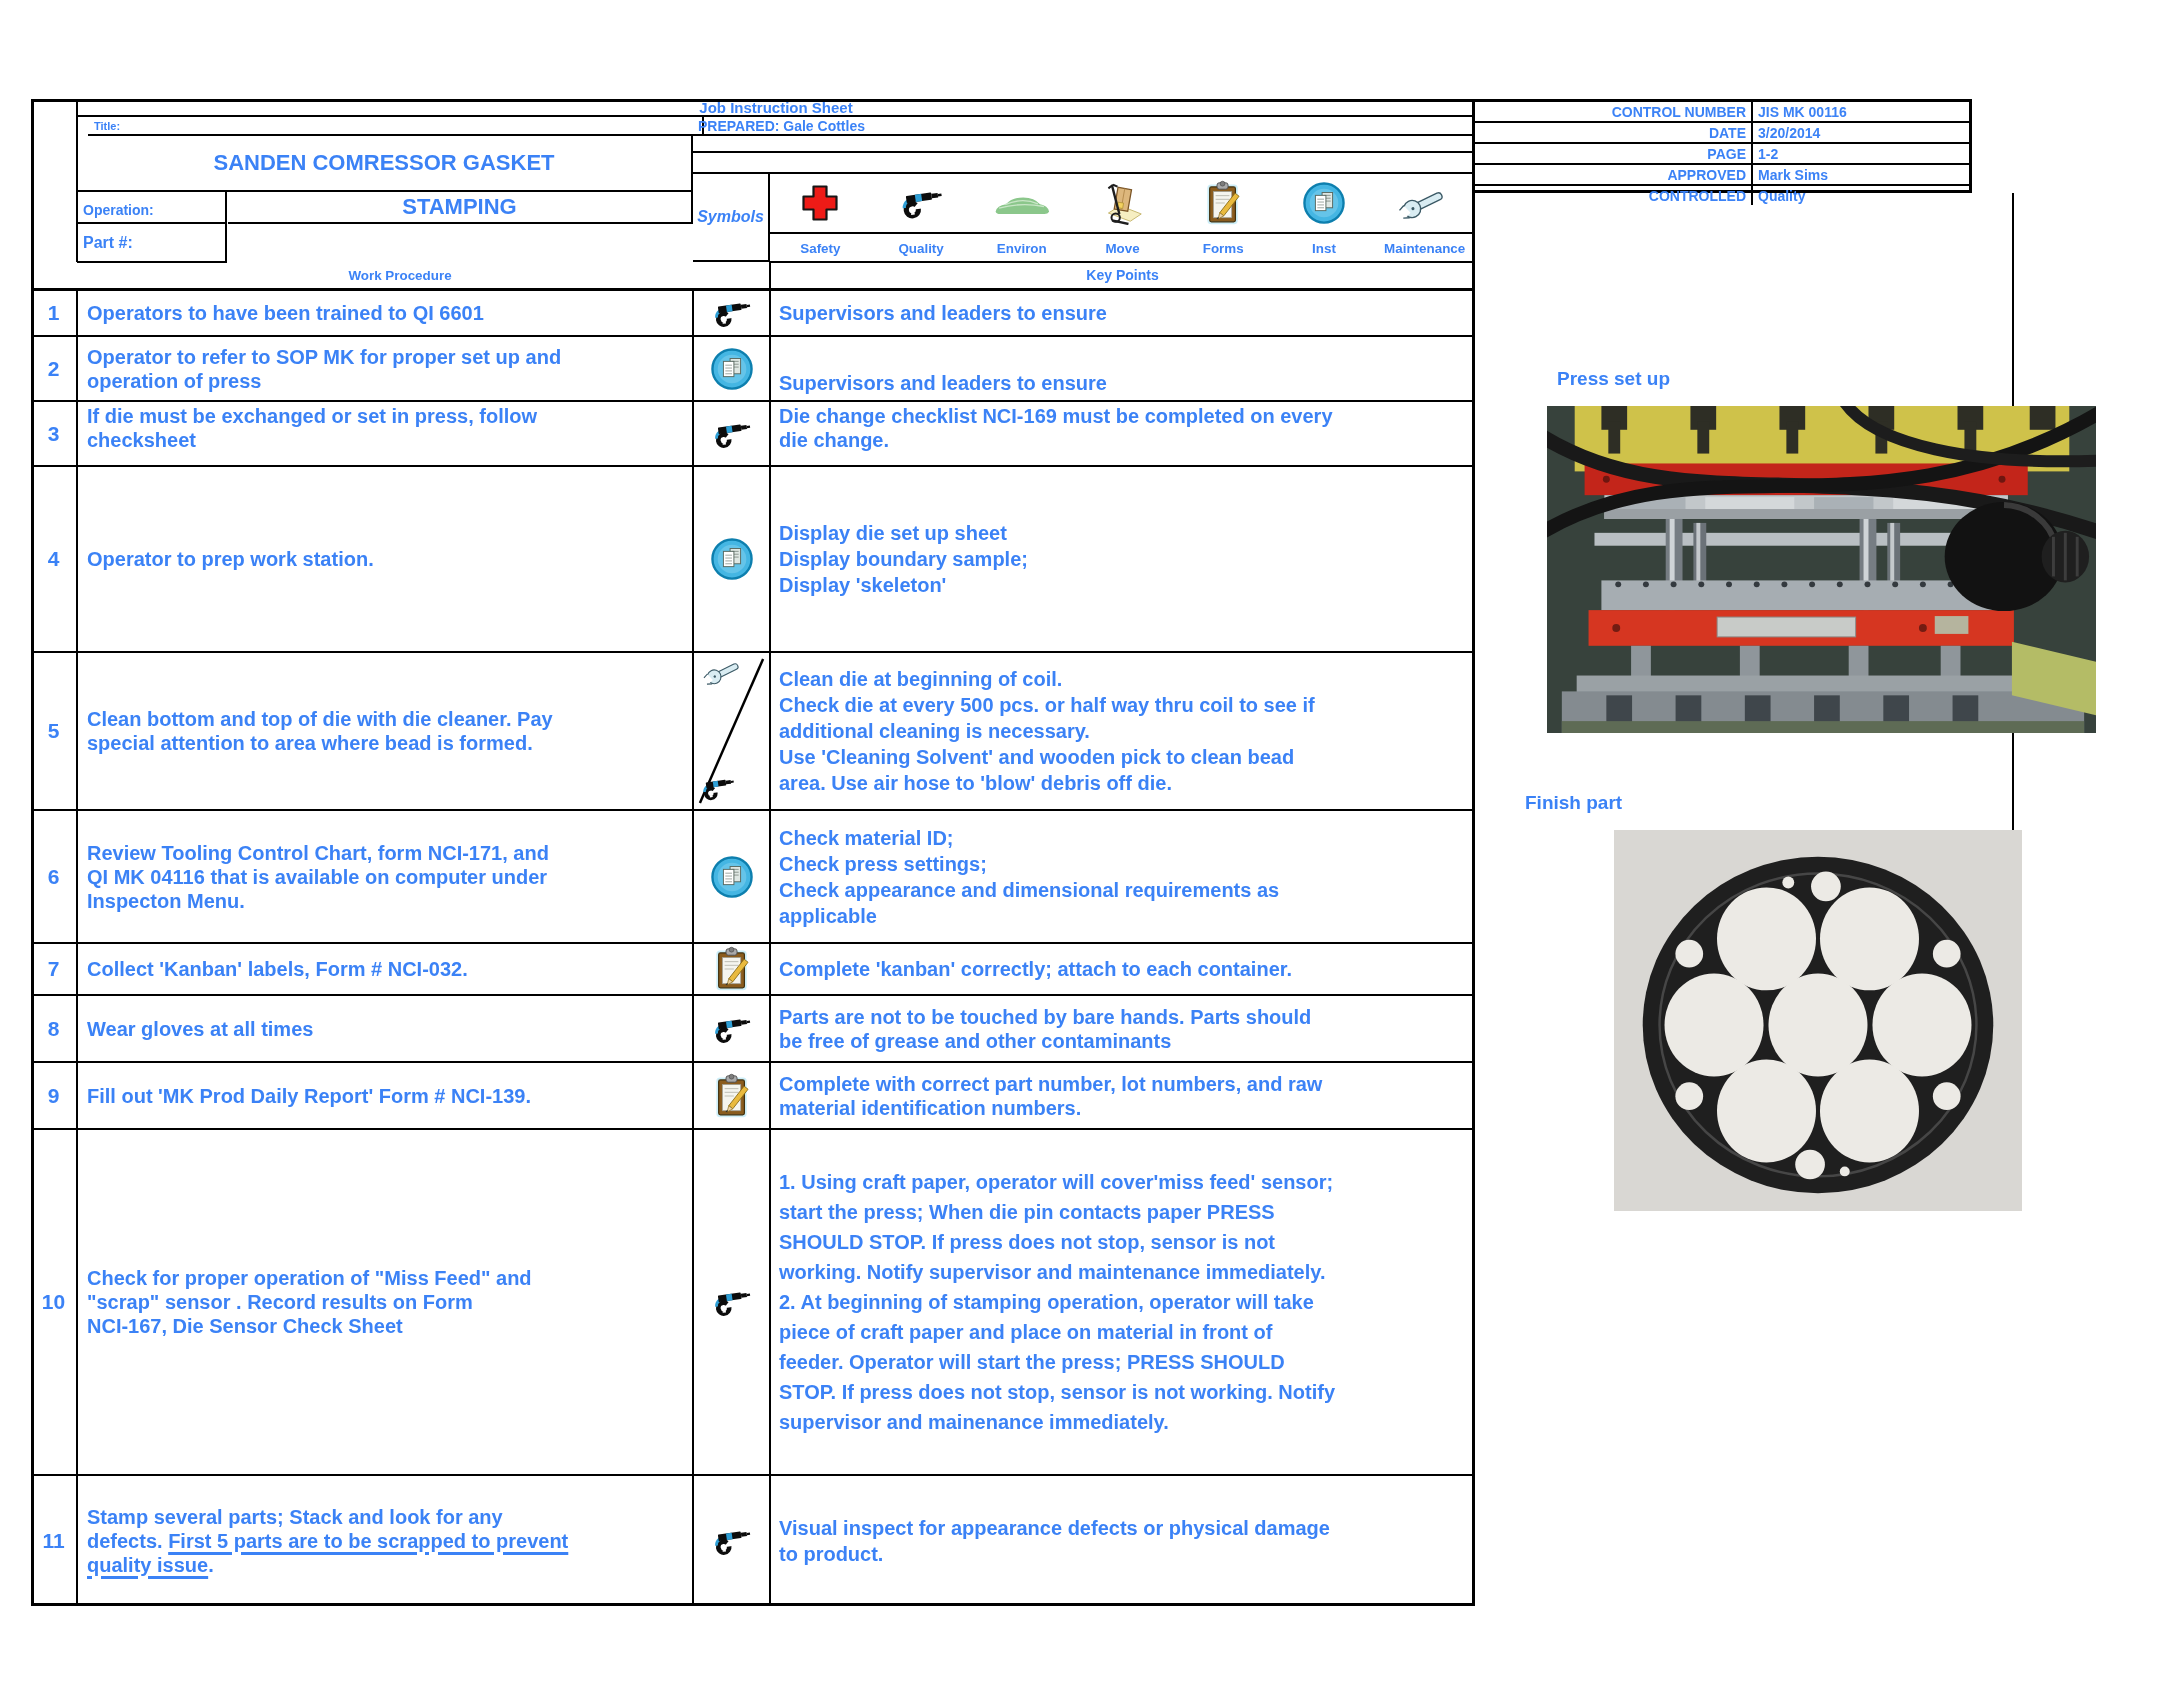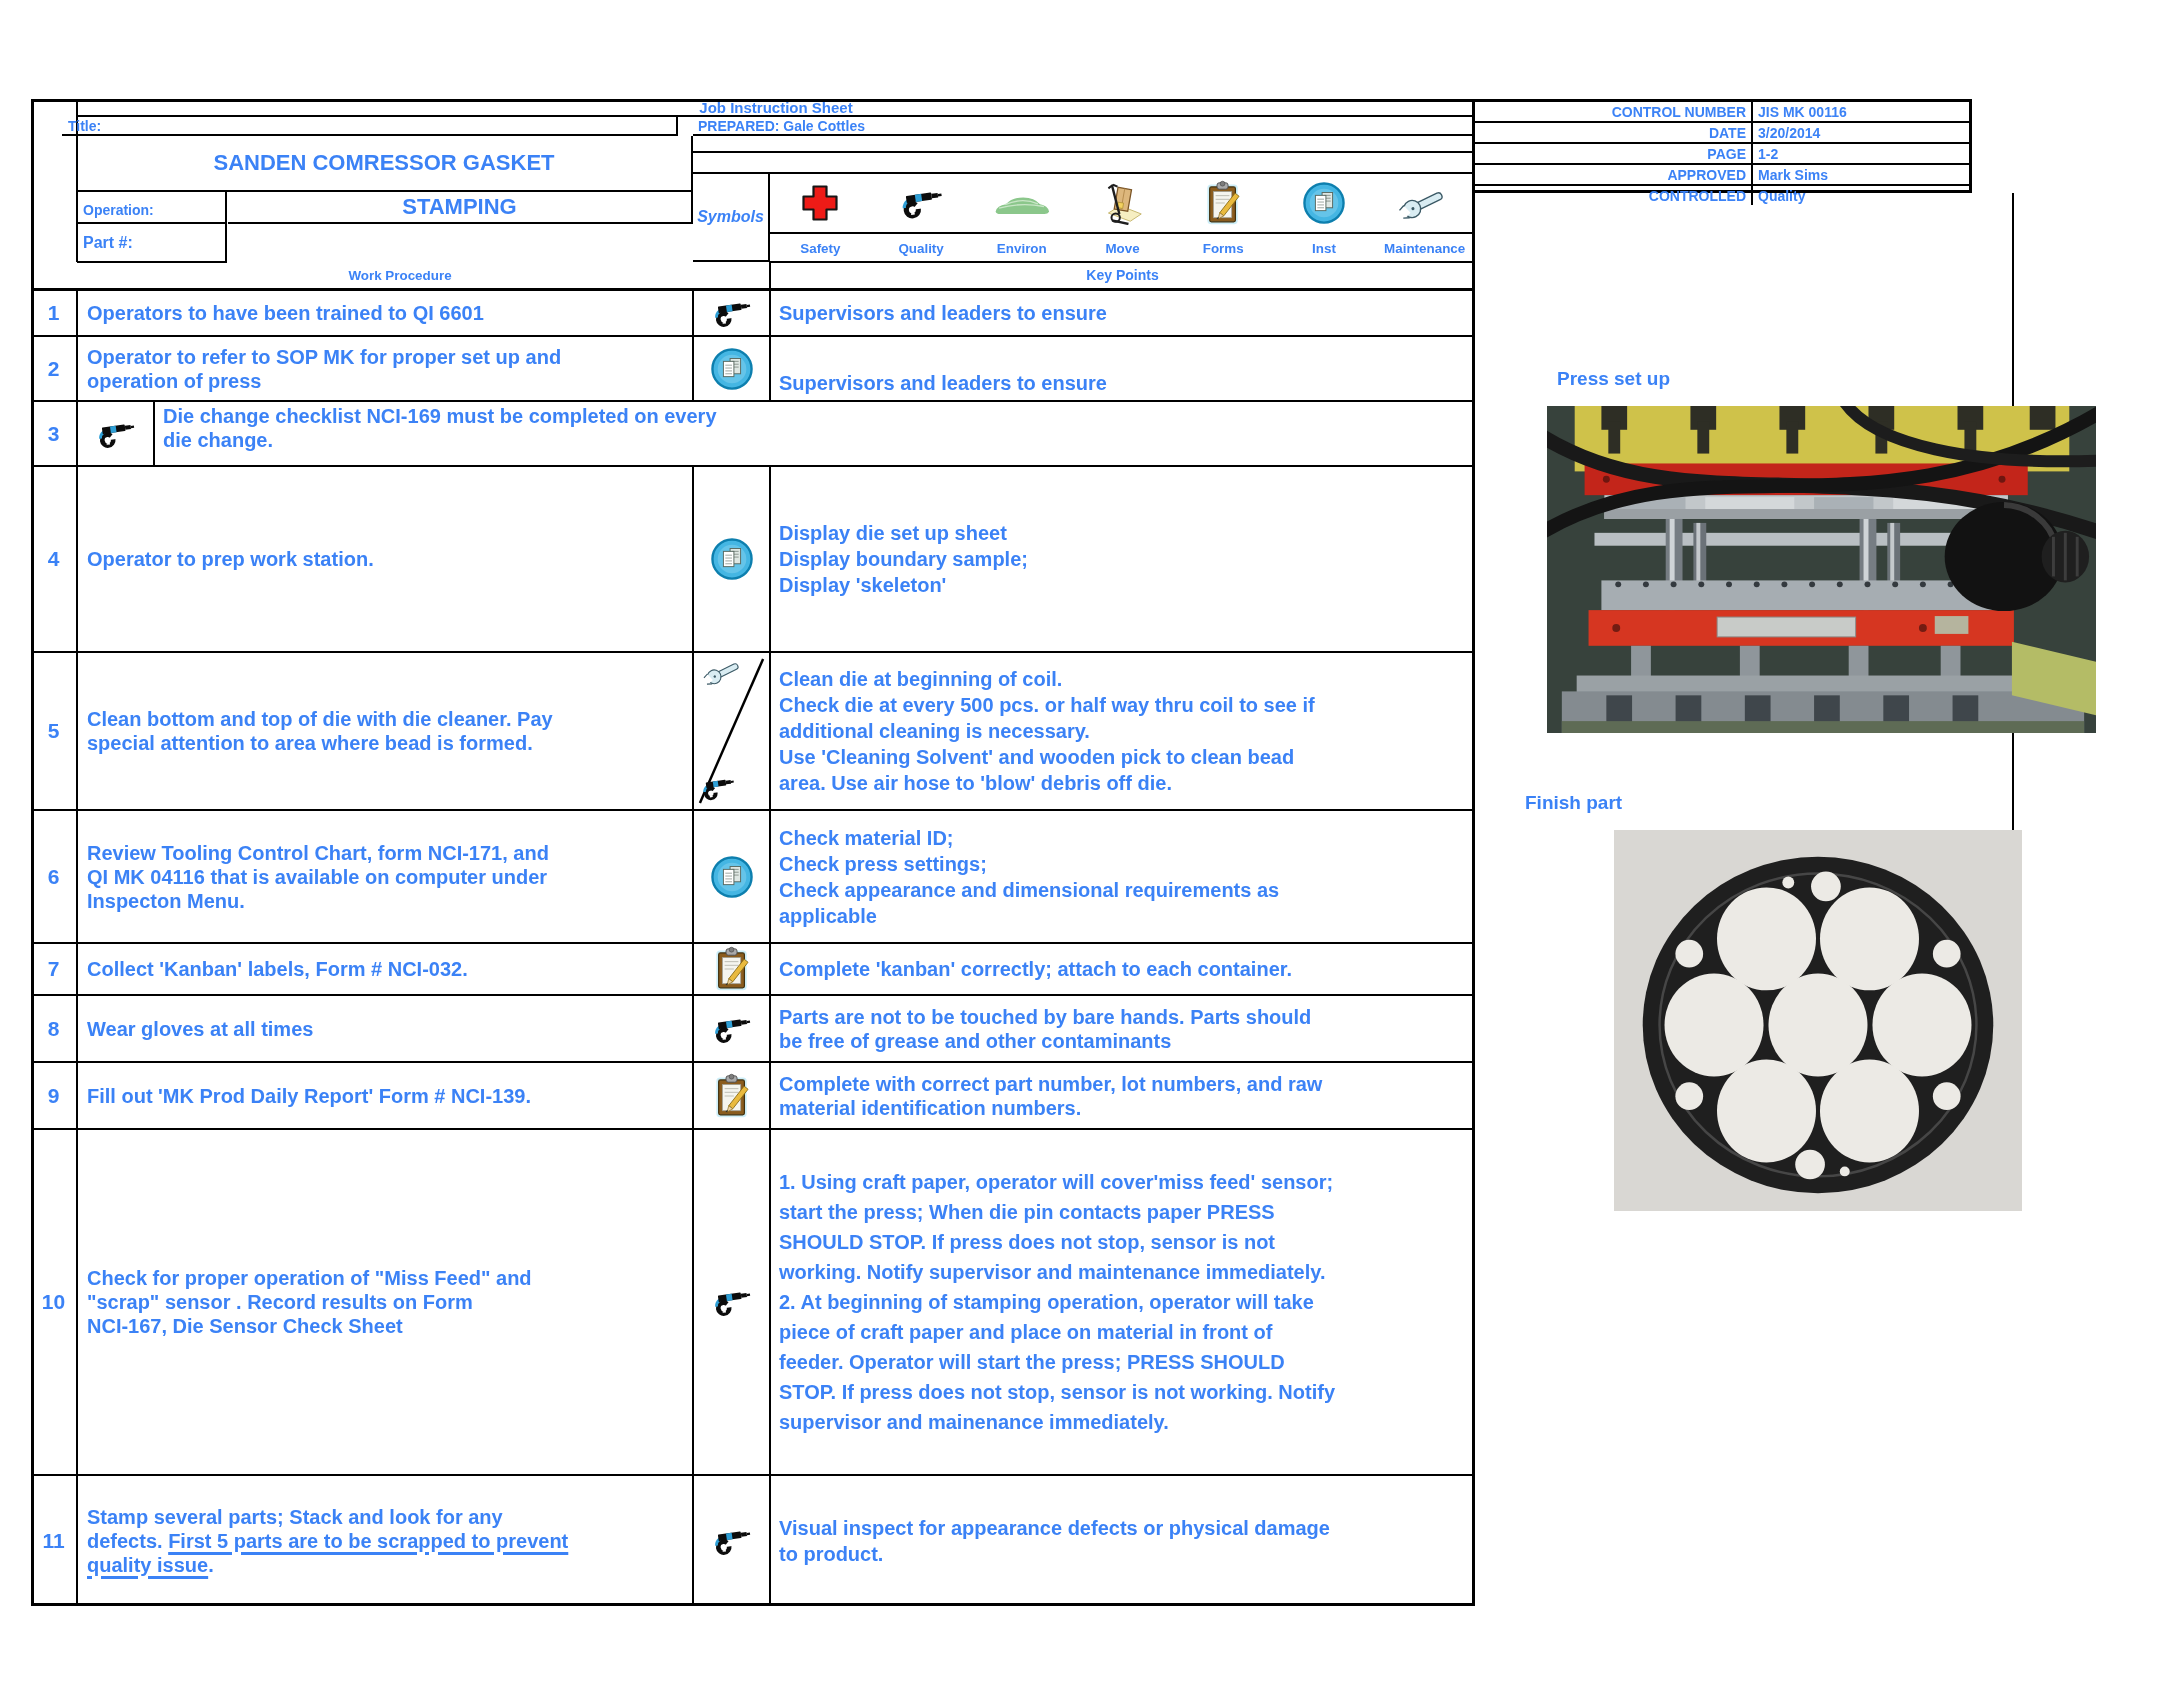--- a/index.html
+++ b/index.html
@@ -45,21 +45,21 @@
 <div class="sheet">
 
   <div class="abs main-frame"></div>
 
   <div class="abs" style="left:31px;top:99px;width:47px;height:163px;border-right:2px solid #000;"></div>
 
   <div class="abs center" style="left:77px;top:99px;width:1398px;height:18px;border-bottom:2px solid #000;font-size:15px;">
       <span>Job Instruction Sheet</span>
     </div>
 
-  <div class="abs vcenter cellb" style="left:62px;top:117px;width:616px;height:19px;font-size:14px;padding-left:6px;">
+  <div class="abs vcenter cellb" style="left:88px;top:117px;width:616px;height:19px;font-size:11px;padding-left:6px;">
       <span>Title:</span>
     </div>
 
   <div class="abs center cellb" style="left:77px;top:136px;width:616px;height:56px;font-size:22px;">
       <span>SANDEN COMRESSOR GASKET</span>
     </div>
 
   <div class="abs vcenter" style="left:693px;top:117px;width:782px;height:19px;border-bottom:2px solid #000;font-size:14px;padding-left:5px;">
       <span>PREPARED:  Gale Cottles</span>
     </div>
@@ -255,20 +255,22 @@
                 <line x1="15" y1="24" x2="22" y2="24"></line>
                 <line x1="15" y1="27" x2="22" y2="27"></line>
               </g>
             </svg>
           </span>
         </div>
         <div class="cell kp pre" style="line-height: 24px; align-items: flex-end; padding-bottom: 5px;"><span>Supervisors and leaders to ensure</span></div>
       </div>
       <div class="trow" style="height: 65px;">
         <div class="cell num">3</div>
+        <div class="cell proc pre" style="align-items: flex-start;"><span>If die must be exchanged or set in press, follow
+checksheet</span></div>
         <div class="cell sym">
           <span>
             <svg viewBox="0 0 56 36" width="46" height="30">
               <g transform="rotate(-8 28 18)">
                 <circle cx="17" cy="24" r="9.5" fill="#0c0c0c"></circle>
                 <circle cx="17" cy="24" r="3.8" fill="#fff"></circle>
                 <path d="M17 24 L33 9 L36 24 Z" fill="#fff"></path>
                 <path d="M8.5 21 a9.5 9.5 0 0 1 5-7.5" stroke="#2e9fd6" stroke-width="3.5" fill="none"></path>
                 <rect x="12" y="8" width="28" height="8" rx="1" fill="#0c0c0c"></rect>
                 <rect x="22" y="8" width="7" height="8" fill="#2e9fd6"></rect>

